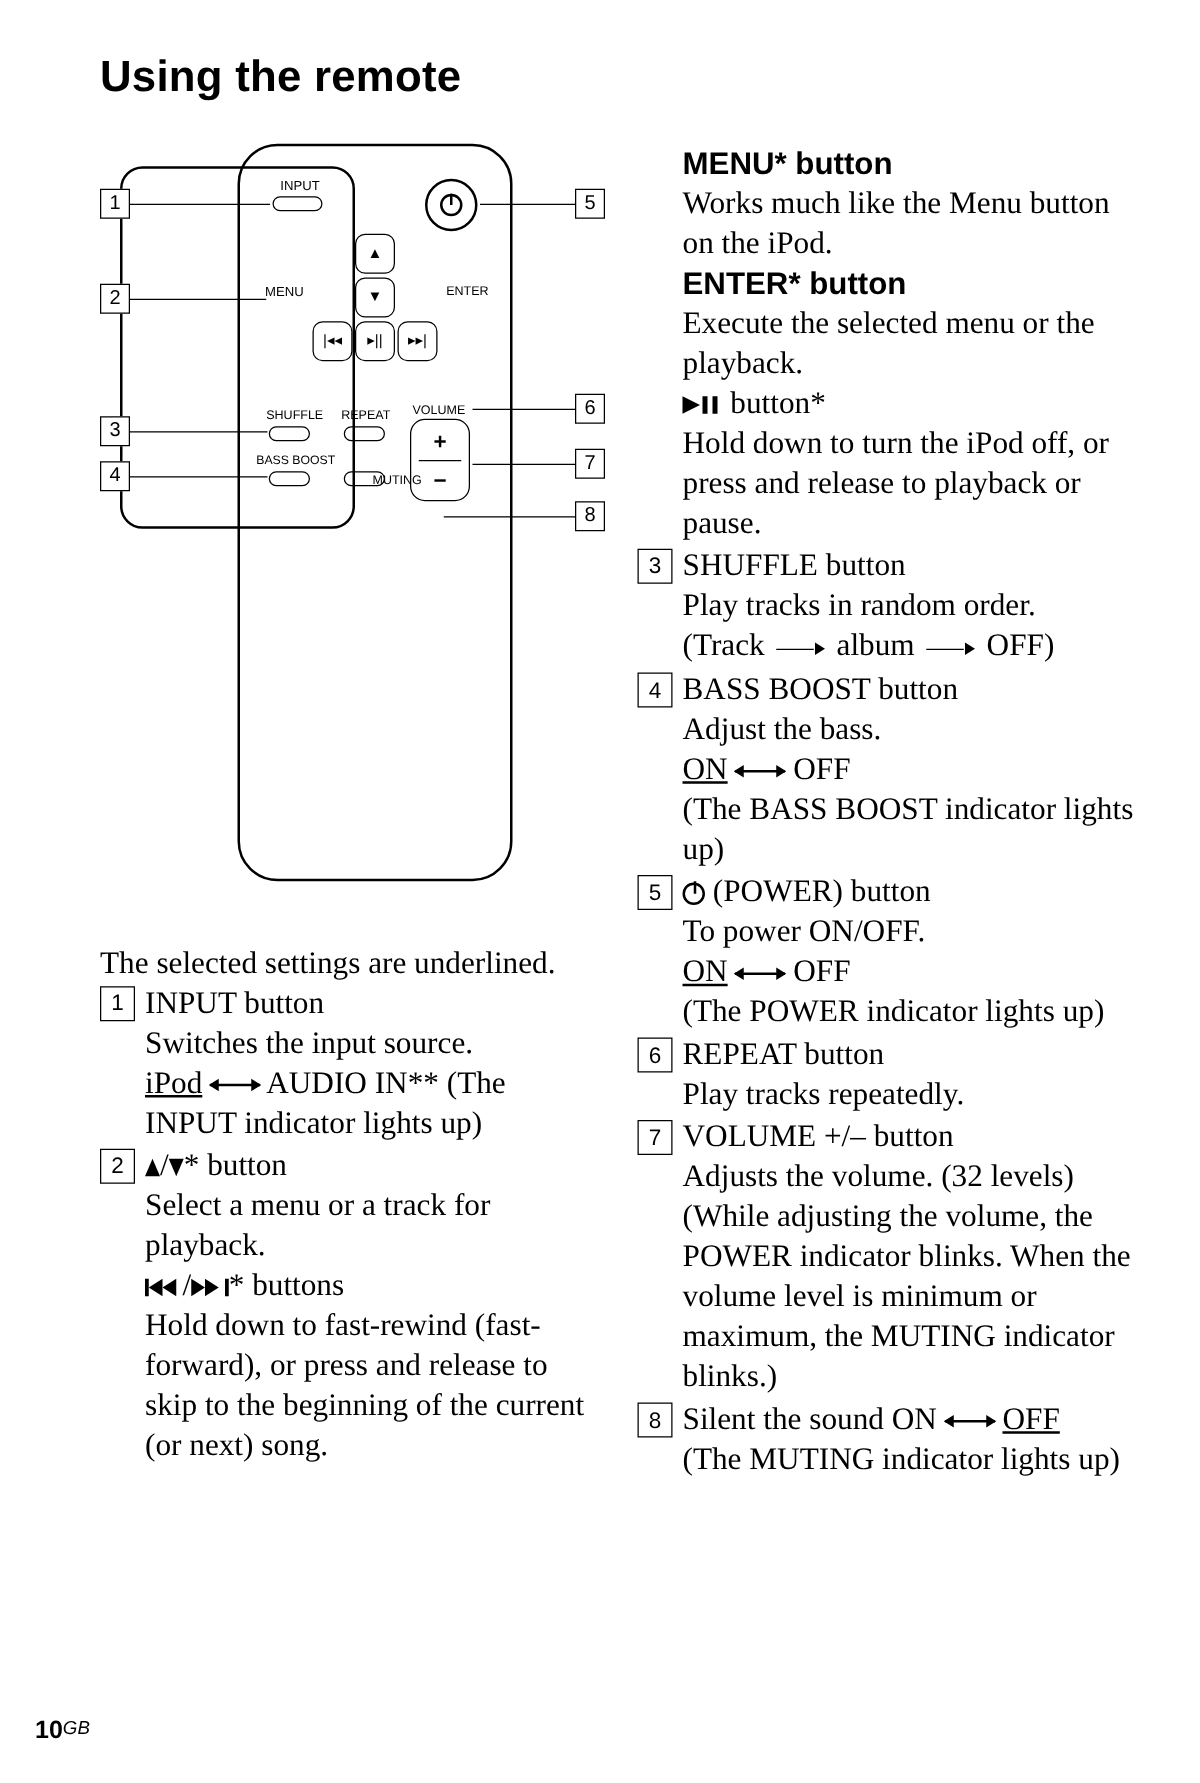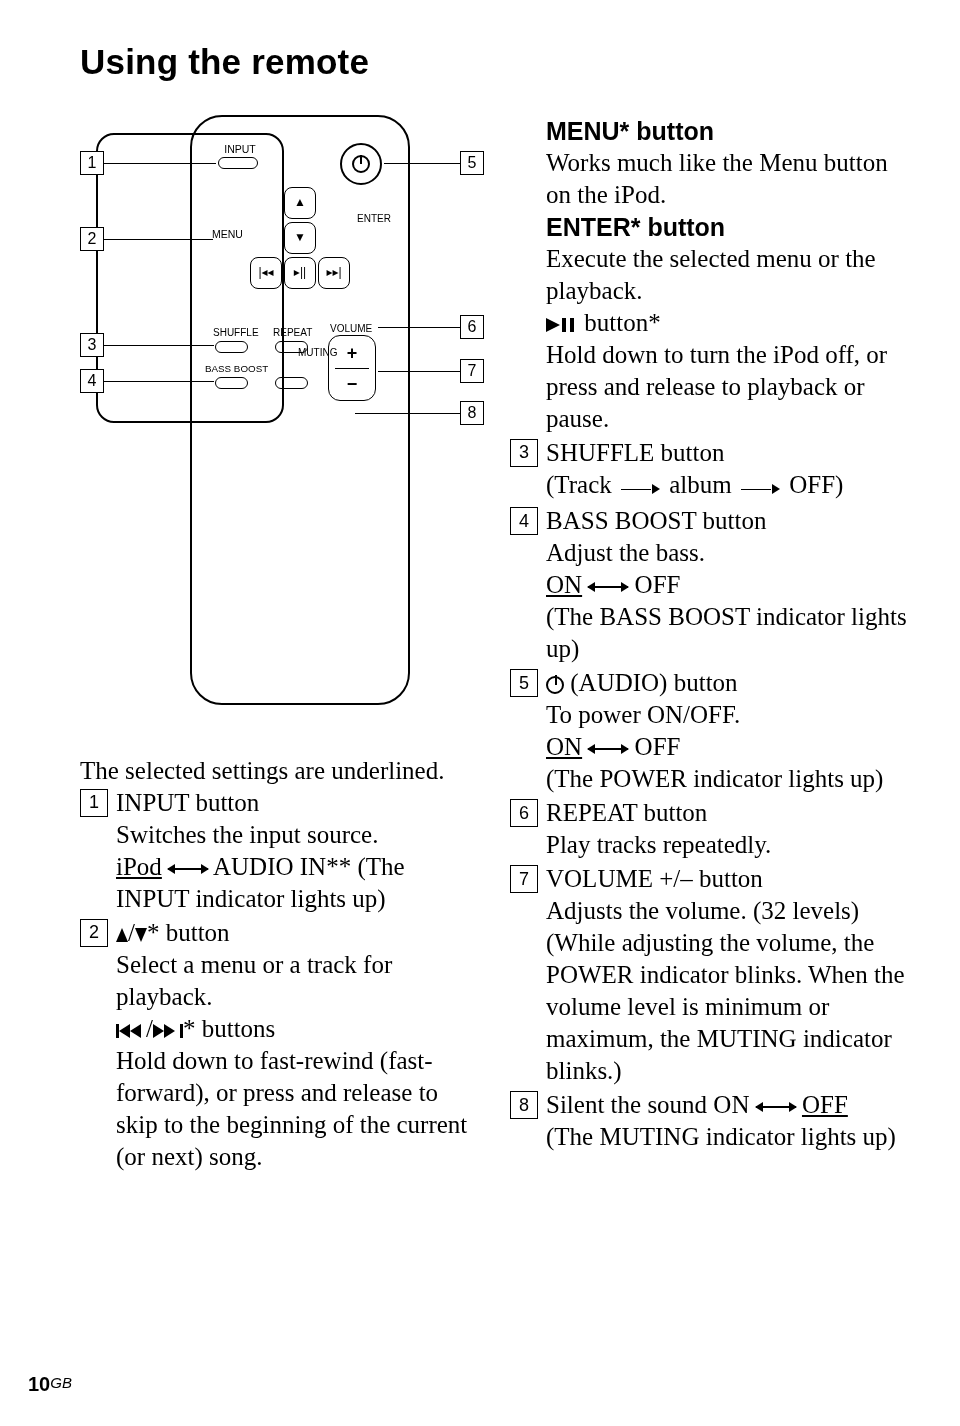--- a/index.html
+++ b/index.html
@@ -67,26 +67,26 @@
   .navpad {
     position: absolute; left: 170px; top: 72px; width: 100px; height: 100px;
   }
   .nbtn { position:absolute; width:32px; height:32px; border:1.5px solid #000; border-radius:8px; display:flex; align-items:center; justify-content:center; font-size:12px; font-family:Arial; }
   .nbtn.up { left:34px; top:0; }
   .nbtn.down { left:34px; top:35px; }
   .nbtn.left { left:0; top:70px; border-radius:8px; }
   .nbtn.center { left:34px; top:70px; }
   .nbtn.right { left:68px; top:70px; }
   .menu-lbl { left: 132px; top: 113px; }
-  .enter-lbl { left: 277px; top: 98px; font-size:10px; }
+  .enter-lbl { left: 277px; top: 113px; font-size:10px; }
   .shuffle-lbl { left: 133px; top: 212px; font-size:10px; }
   .repeat-lbl { left: 193px; top: 212px; font-size:10px; }
   .volume-lbl { left: 250px; top: 208px; font-size:10px; }
   .bassboost-lbl { left: 125px; top: 248px; font-size:9.8px; }
-  .muting-lbl { left: 191px; top: 232px; font-size:10px;padding-left:27px; }
+  .muting-lbl { left: 191px; top: 264px; font-size:10px;padding-left:27px; }
   .smallbtn { position:absolute; width:33px; height:12px; border:1.5px solid #000; border-radius:6px; }
   .shuf-btn { left:135px; top:226px; }
   .rep-btn { left:195px; top:226px; }
   .bass-btn { left:135px; top:262px; }
   .mute-btn { left:195px; top:262px; }
   .volume-box { position:absolute; left:248px; top:220px; width:48px; height:66px; border:1.5px solid #000; border-radius:12px; }
   .volume-box::before { content:"+"; position:absolute; left:0; right:0; top:6px; text-align:center; font-size:18px; font-weight:bold; font-family:Arial; }
   .volume-box::after { content:"−"; position:absolute; left:0; right:0; bottom:4px; text-align:center; font-size:18px; font-weight:bold; font-family:Arial; }
   .volume-box .divider { position:absolute; left:6px; right:6px; top:50%; height:1.5px; background:#000; }
 
@@ -261,20 +261,21 @@
       <div>
         <span class="sym-play-pause"></span><span> button*</span>
       </div>
       <div>Hold down to turn the iPod off, or press and release to playback or pause.</div>
     </div>
 
     <div class="entry">
       <div class="num-box">3</div>
       <div class="entry-body">
         <div>SHUFFLE button</div>
+        <div>Play tracks in random order.</div>
         <div>
           <span>(Track</span>
           <span class="sym-arrow-r"></span><span> album</span>
           <span class="sym-arrow-r"></span><span> OFF)</span>
         </div>
       </div>
     </div>
 
     <div class="entry">
       <div class="num-box">4</div>
@@ -286,21 +287,21 @@
           <span class="sym-arrow-lr"><span class="la"></span><span class="ra"></span></span><span> OFF</span>
         </div>
         <div>(The BASS BOOST indicator lights up)</div>
       </div>
     </div>
 
     <div class="entry">
       <div class="num-box">5</div>
       <div class="entry-body">
         <div>
-          <span class="sym-power"></span><span> (AUDIO) button</span>
+          <span class="sym-power"></span><span> (POWER) button</span>
         </div>
         <div>To power ON/OFF.</div>
         <div>
           <u>ON</u>
           <span class="sym-arrow-lr"><span class="la"></span><span class="ra"></span></span><span> OFF</span>
         </div>
         <div>(The POWER indicator lights up)</div>
       </div>
     </div>
 

